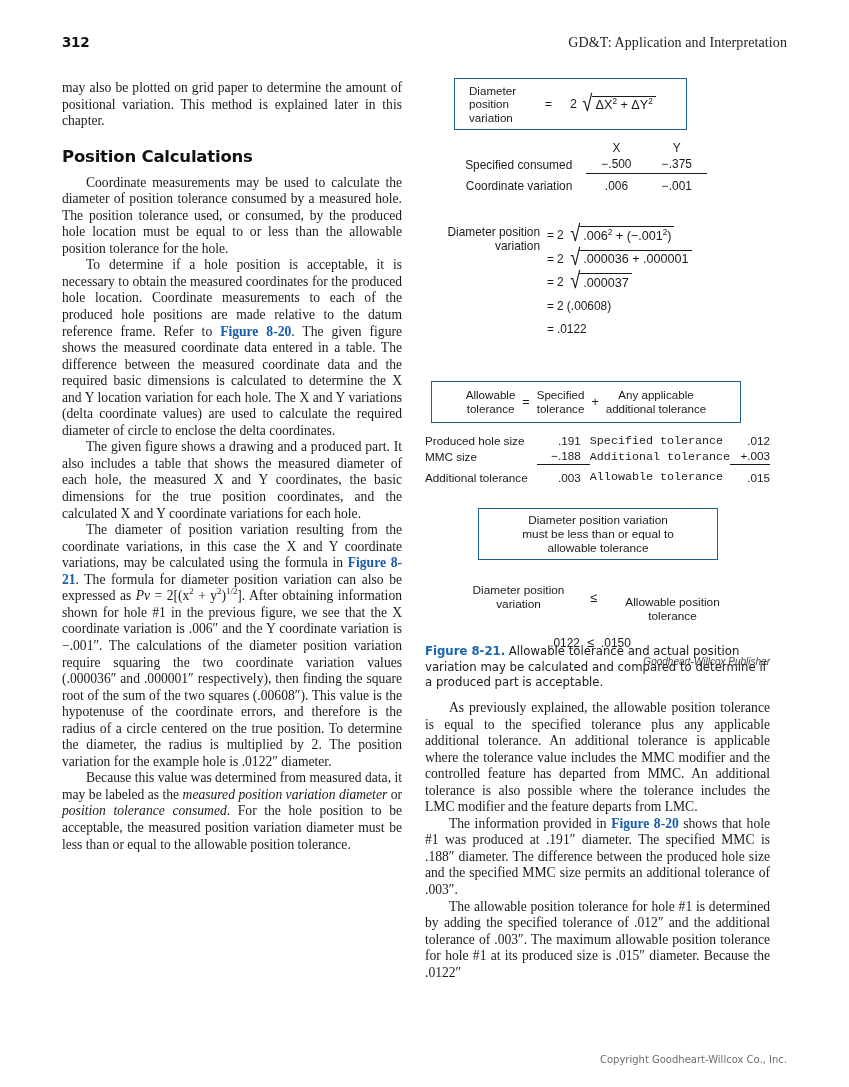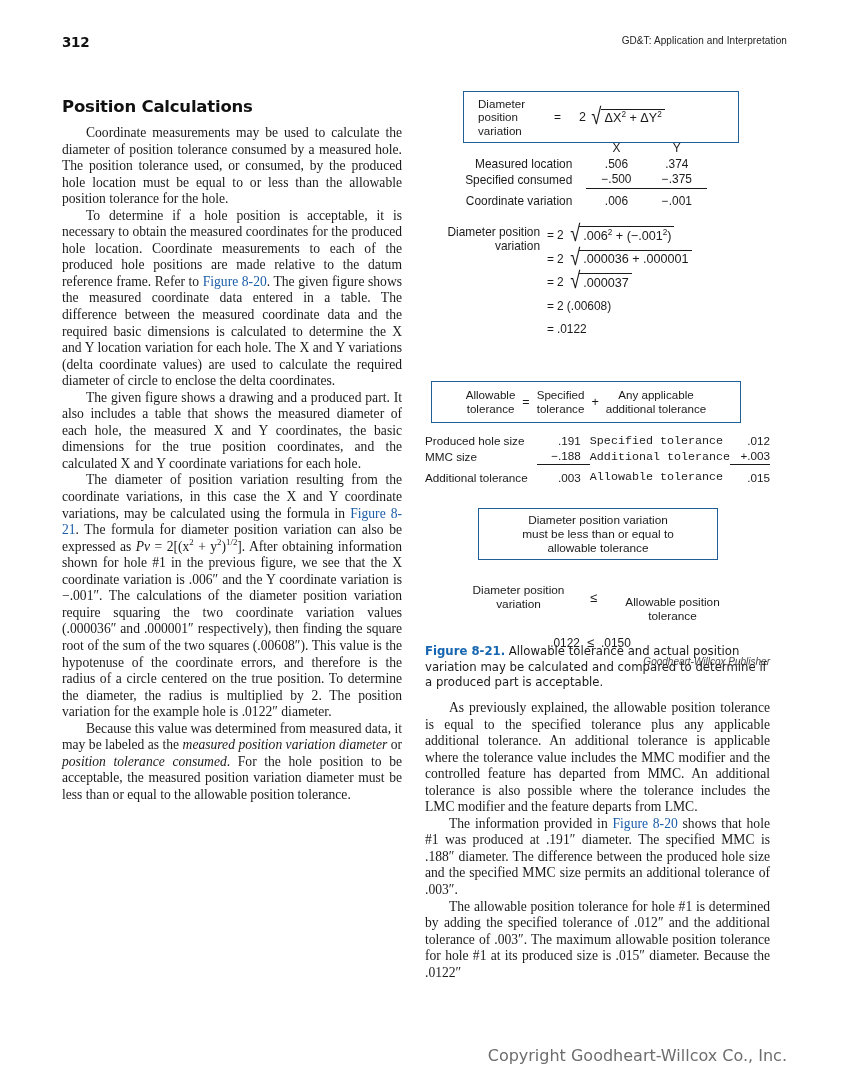--- a/index.html
+++ b/index.html
@@ -15,22 +15,22 @@
 
   
   .runhead{position:absolute;top:34px;left:62px;right:62px;height:20px;}
   .folio{
     position:absolute;left:0;top:0;
     font-family:"DejaVu Sans", sans-serif;
     font-weight:bold;font-size:13.5px;letter-spacing:-.3px;color:#111;
   }
   .runtitle{
     position:absolute;right:0;top:1px;
-    font-family:Liberation Sans, sans-serif;
-    font-size:10px;color:#222;letter-spacing:.1px;
+    font-family:Liberation Serif, serif;
+    font-size:14px;color:#222;letter-spacing:.1px;
   }
 
   
   .col{position:absolute;top:80px;width:340px;}
   .col-left{left:62px;}
 
   p.body{
     margin:0 0 0 0;
     font-size:13.6px;
     line-height:16.55px;
@@ -45,38 +45,38 @@
   h2.head{
     font-family:"DejaVu Sans", sans-serif;
     font-weight:bold;
     font-size:16.5px;
     line-height:19px;
     letter-spacing:-.2px;
     margin:17px 0 9px 0;
     color:#111;
     text-align:left;
   }
-  .figref{color:#1a5ca8;font-weight:normal;margin-top:48px;}
+  .figref{color:#1a5ca8;font-weight:bold;margin-top:48px;}
   .ital{font-style:italic;}
   sup{font-size:.65em;vertical-align:super;line-height:0;}
 
   
   .figure{position:absolute;left:425px;top:78px;width:345px;
           font-family:"Liberation Sans", sans-serif;color:#1a1a1a;}
 
   .boxed{
     border:1.4px solid #1f5f96;
     box-sizing:border-box;
     background:#fff;
   }
 
   
   .box1{
-    position:absolute;left:38px;top:0px;width:276px;height:52px;
-    display:flex;align-items:center;margin-top:13px;
+    position:absolute;left:29px;top:0px;width:233px;height:52px;
+    display:flex;align-items:center;
   }
   .b1-label{
     font-size:11.6px;line-height:13.4px;margin-left:14px;width:66px;
   }
   .b1-eq{font-size:12px;margin-left:10px;}
   .b1-two{font-size:12.5px;margin-left:18px;align-self:center;}
   .radical{
     display:inline-flex;align-items:flex-start;margin-left:4px;
     position:relative;
   }
@@ -162,35 +162,36 @@
   .caplabel{color:#1565b0;font-weight:bold;}
 
   
   .rtext{position:absolute;left:425px;top:700px;width:345px;}
 
   
   .footer{
     position:absolute;left:0;right:62px;bottom:22px;
     text-align:right;
     font-family:"DejaVu Sans", sans-serif;
-    font-size:16px;color:#6d6d6d;margin-left:28px;
+    font-size:10px;color:#6d6d6d;margin-left:28px;
   }
 </style>
 </head>
 <body>
 
 <div class="page">
 
   <div class="runhead">
     <span class="folio">312</span>
     <span class="runtitle">GD&amp;T: Application and Interpretation</span>
   </div>
 
   <div class="col col-left">
 
+    <p class="body first">may also be plotted on grid paper to determine the amount of positional variation. This method is explained later in this chapter.</p>
 
     <h2 class="head">
       <span>Position Calculations</span><br>
     </h2>
 
     <p class="body ind">Coordinate measurements may be used to calculate the diameter of position tolerance consumed by a measured hole. The position tolerance used, or consumed, by the produced hole location must be equal to or less than the allowable position tolerance for the hole.</p>
 
     <p class="body ind"><span>To determine if a hole position is acceptable, it is necessary to obtain the measured coordinates for the produced hole location. Coordinate measurements to each of the produced hole positions are made relative to the datum reference frame. Refer to </span><span class="figref">Figure 8-20</span><span>. The given figure shows the measured coordinate data entered in a table. The difference between the measured coordinate data and the required basic dimensions is calculated to determine the X and Y location variation for each hole. The X and Y variations (delta coordinate values) are used to calculate the required diameter of circle to enclose the delta coordinates.</span></p>
 
     <p class="body ind">The given figure shows a drawing and a produced part. It also includes a table that shows the measured diameter of each hole, the measured X and Y coordinates, the basic dimensions for the true position coordinates, and the calculated X and Y coordinate variations for each hole.</p>
@@ -216,25 +217,20 @@
       </div>
     </div>
 
     <div class="coord">
       <table>
         <tbody>
             <tr class="hdrrow">
           <td class="c-lab"></td>
           <td class="c-x">X</td>
           <td class="c-y">Y</td>
-        </tr>
-        <tr>
-          <td class="c-lab">Measured location</td>
-          <td class="c-x">.506</td>
-          <td class="c-y">.374</td>
         </tr>
         <tr class="ruled">
           <td class="c-lab">Specified consumed</td>
           <td class="c-x">−.500</td>
           <td class="c-y">−.375</td>
         </tr>
         <tr class="gap">
               <td></td>
               <td></td>
               <td></td>

